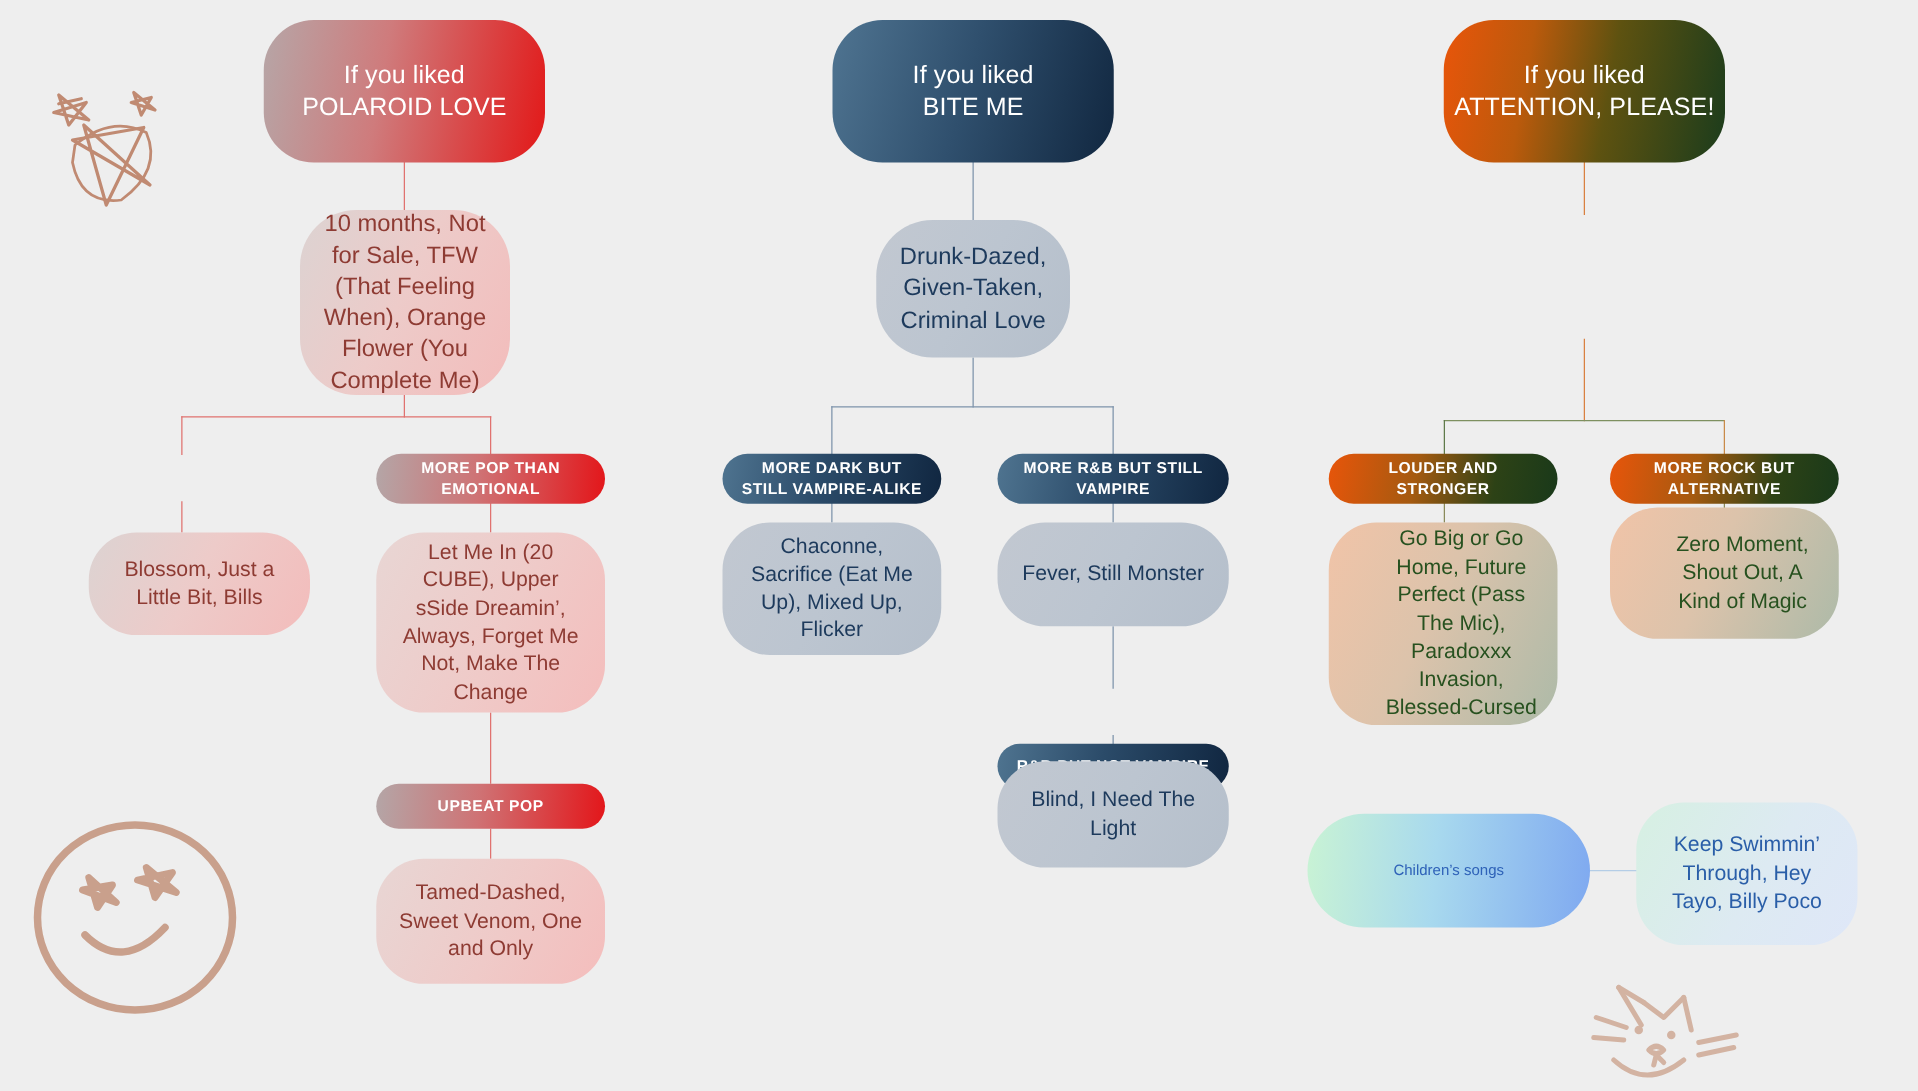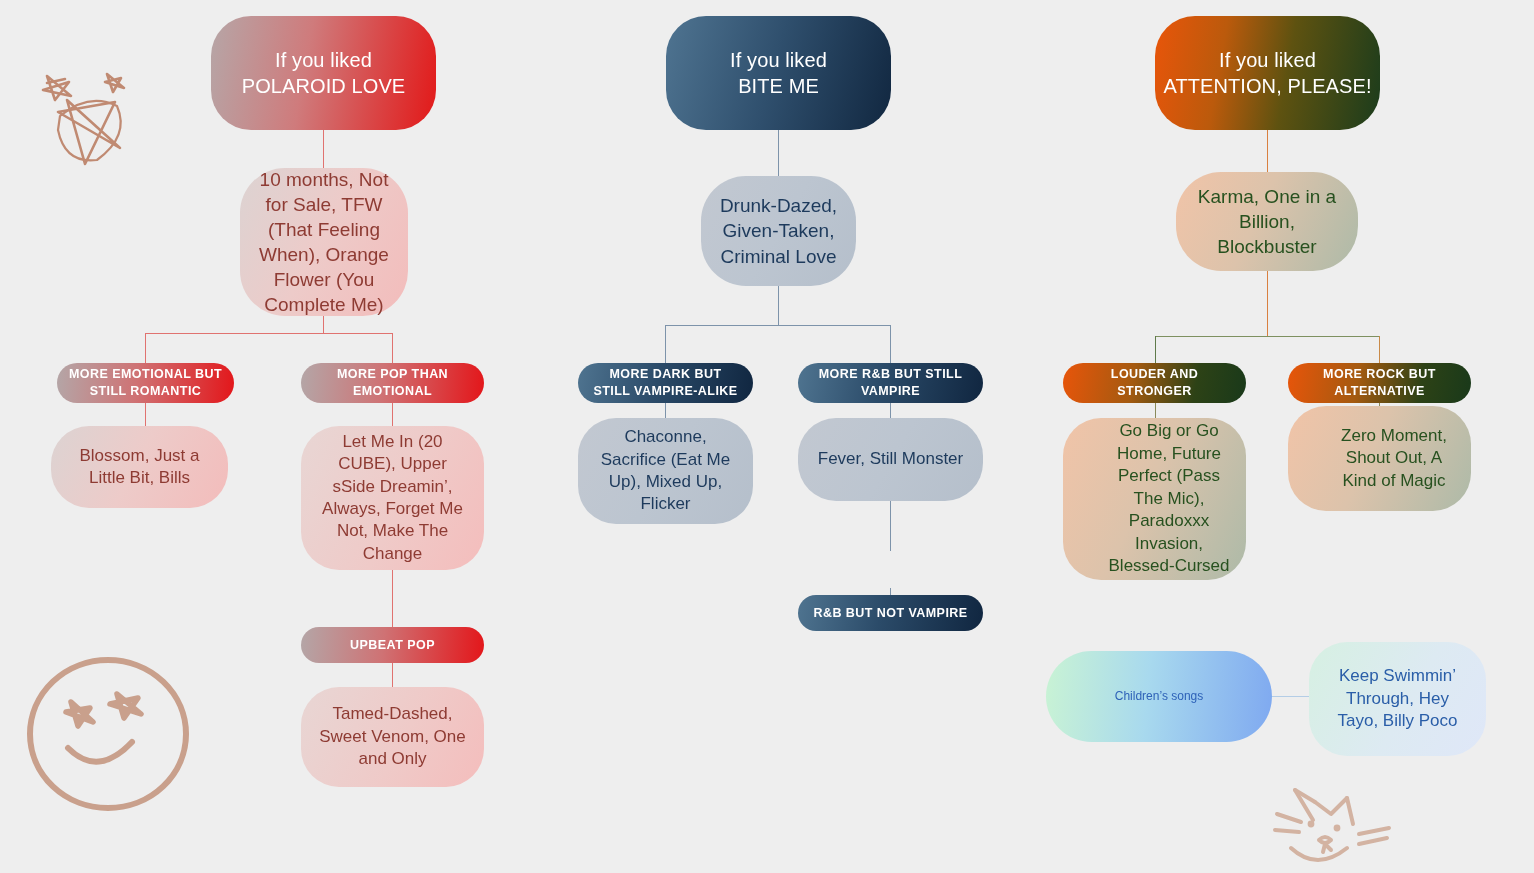--- a/index.html
+++ b/index.html
@@ -129,23 +129,22 @@
   <div class="line vA" style="left:145px; top:401px; height:25px;"></div>
   <div class="line vA" style="left:392px; top:401px; height:25px;"></div>
   <div class="line vA" style="left:392px; top:570px; height:57px;"></div>
   <div class="line vA" style="left:392px; top:663px; height:24px;"></div>
 
   <div class="node head gA-head" style="left:211px; top:16px; width:225px; height:114px;">If you liked
 POLAROID LOVE</div>
 
   <div class="node gA-body pill" style="left:240px; top:168px; width:168px; height:148px; padding:0 12px;">10 months, Not for Sale, TFW (That Feeling When), Orange Flower (You Complete Me)</div>
 
-  <div class="node chip gA-chip" style="left:57px; top:363px; width:177px; height:40px;">More emotional but still romantic</div>
-
-  <div class="node gA-body songs" style="left:51px; top:426px; width:177px; height:82px;">Blossom, Just a Little Bit, Bills</div>
+
+  <div class="node gA-body songs" style="left:71px; top:426px; width:177px; height:82px;">Blossom, Just a Little Bit, Bills</div>
 
   <div class="node chip gA-chip" style="left:301px; top:363px; width:183px; height:40px;">More pop than emotional</div>
 
   <div class="node gA-body2 songs" style="left:301px; top:426px; width:183px; height:144px;">Let Me In (20 CUBE), Upper sSide Dreamin’, Always, Forget Me Not, Make The Change</div>
 
   <div class="node chip gA-chip" style="left:301px; top:627px; width:183px; height:36px; border-radius:18px;">Upbeat pop</div>
 
   <div class="node gA-body2 songs" style="left:301px; top:687px; width:183px; height:100px;">Tamed-Dashed, Sweet Venom, One and Only</div>
 
   <div class="line vB" style="left:778px; top:128px; height:48px;"></div>
@@ -166,33 +165,33 @@
   <div class="node chip gB-chip" style="left:578px; top:363px; width:175px; height:40px;">More dark but still vampire-alike</div>
 
   <div class="node gB-body songs" style="left:578px; top:418px; width:175px; height:106px;">Chaconne, Sacrifice (Eat Me Up), Mixed Up, Flicker</div>
 
   <div class="node chip gB-chip" style="left:798px; top:363px; width:185px; height:40px;">More R&amp;B but still vampire</div>
 
   <div class="node gB-body songs" style="left:798px; top:418px; width:185px; height:83px;">Fever, Still Monster</div>
 
   <div class="node chip gB-chip" style="left:798px; top:551px; width:185px; height:36px; border-radius:18px;margin-top:44px;">R&amp;B but not vampire</div>
 
+  <div class="node gB-body songs" style="left:798px; top:609px; width:185px; height:85px;">Blind, I Need The Light</div>
 
   <div class="line vC" style="left:1267px; top:128px; height:44px;"></div>
   <div class="line vC" style="left:1267px; top:271px; height:66px;"></div>
   <div class="line hC" style="left:1155px; top:336px; width:225px;"></div>
   <div class="line vC" style="left:1155px; top:336px; height:28px; background:#5f7a4a;"></div>
   <div class="line vC" style="left:1379px; top:336px; height:28px; background:#c98a48;"></div>
   <div class="line vC" style="left:1155px; top:401px; height:17px; background:#8a8a5a;"></div>
   <div class="line vC" style="left:1379px; top:401px; height:17px; background:#8a8a5a;"></div>
 
   <div class="node head gC-head" style="left:1155px; top:16px; width:225px; height:114px;">If you liked
 ATTENTION, PLEASE!</div>
 
-  <div class="node gC-body pill" style="left:1176px; top:172px; width:182px; height:99px; padding:0 12px;">Karma, One in a Billion, Blockbuster</div>
 
   <div class="node chip gC-chip" style="left:1063px; top:363px; width:183px; height:40px;">Louder and stronger</div>
 
   <div class="node gC-body songs" style="left:1063px; top:418px; width:183px; height:162px;">Go Big or Go Home, Future Perfect (Pass The Mic), Paradoxxx Invasion, Blessed-Cursed</div>
 
   <div class="node chip gC-chip" style="left:1288px; top:363px; width:183px; height:40px;">More rock but alternative</div>
 
   <div class="node gC-body songs" style="left:1288px; top:406px; width:183px; height:105px;">Zero Moment, Shout Out, A Kind of Magic</div>
 
   <div class="line hD" style="left:1268px; top:696px; width:45px;"></div>

